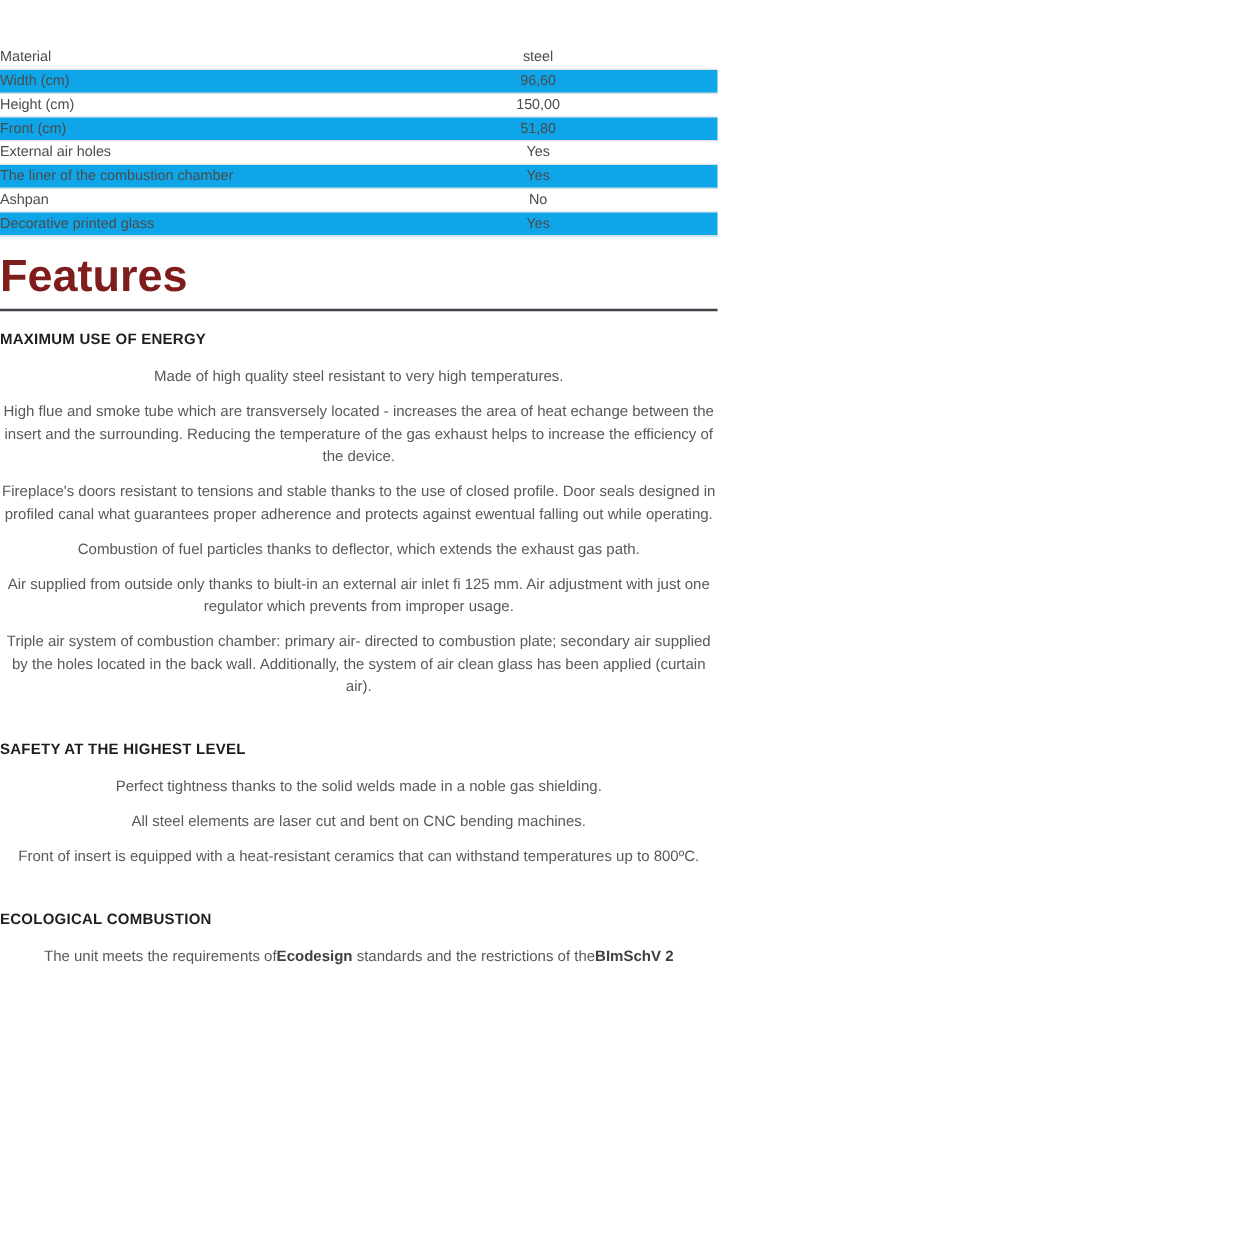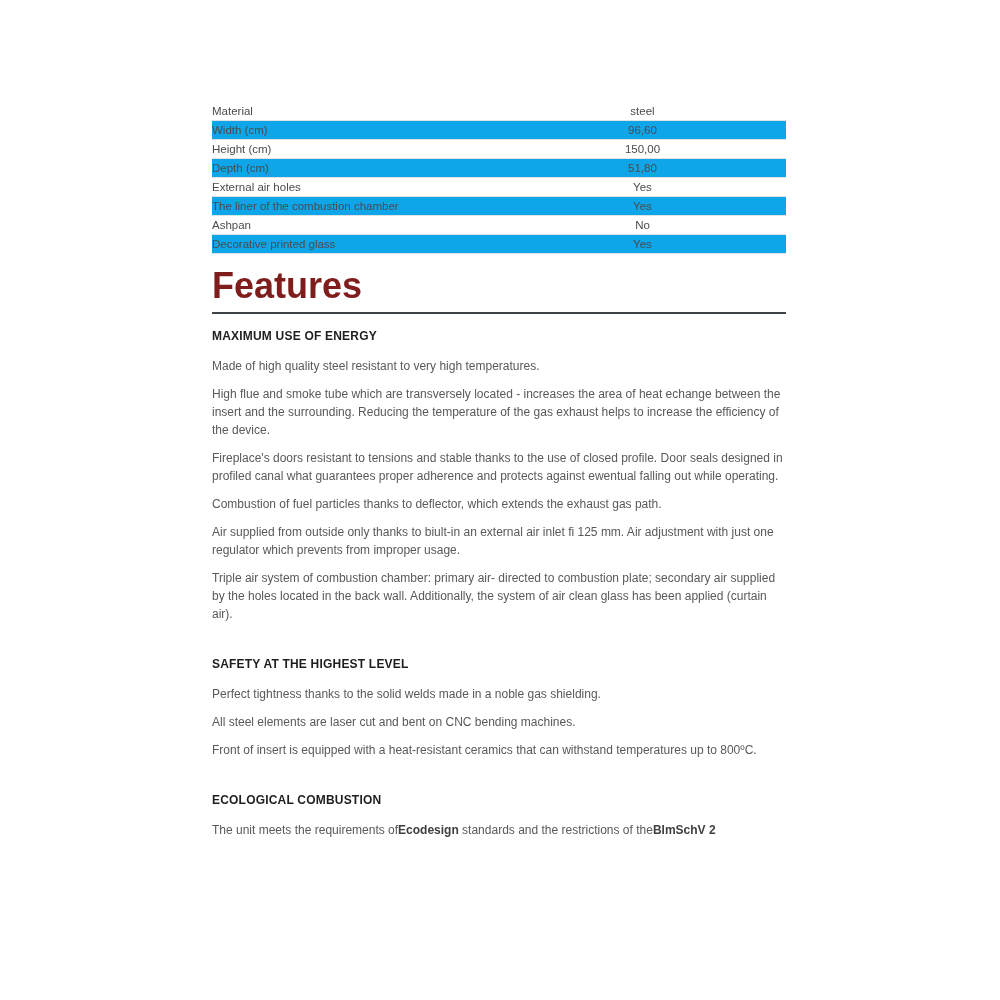--- a/index.html
+++ b/index.html
@@ -7,22 +7,21 @@
     margin: 0;
     padding: 0;
     background: #ffffff;
     width: 1000px;
     height: 1000px;
     font-family: "Liberation Sans", "DejaVu Sans", sans-serif;
     overflow: hidden;
   }
   .content {
     width: 574px;
-    margin-left: 212px;
-    padding-top: 102px;
+    padding-top: 37px;
   }
 
   
   .spec-table {
     width: 100%;
   }
   .spec-row {
     display: flex;
     align-items: center;
     height: 19px;
@@ -68,20 +67,21 @@
     letter-spacing: 0.2px;
   }
   h2.section-heading.first {
     margin-top: 15px;
   }
   p.body-par {
     margin: 0 0 10px 0;
     font-size: 12px;
     line-height: 18px;
     color: #58595a;
+    text-align: center;
   }
   p.body-par strong {
     color: #404040;
     font-weight: 700;
   }
 </style>
 </head>
 <body>
 
 <div class="content">
@@ -93,21 +93,21 @@
     </div>
     <div class="spec-row alt">
       <div class="spec-label">Width (cm)</div>
       <div class="spec-value">96,60</div>
     </div>
     <div class="spec-row">
       <div class="spec-label">Height (cm)</div>
       <div class="spec-value">150,00</div>
     </div>
     <div class="spec-row alt">
-      <div class="spec-label">Depth (cm)</div>
+      <div class="spec-label">Front (cm)</div>
       <div class="spec-value">51,80</div>
     </div>
     <div class="spec-row">
       <div class="spec-label">External air holes</div>
       <div class="spec-value">Yes</div>
     </div>
     <div class="spec-row alt">
       <div class="spec-label">The liner of the combustion chamber</div>
       <div class="spec-value">Yes</div>
     </div>

